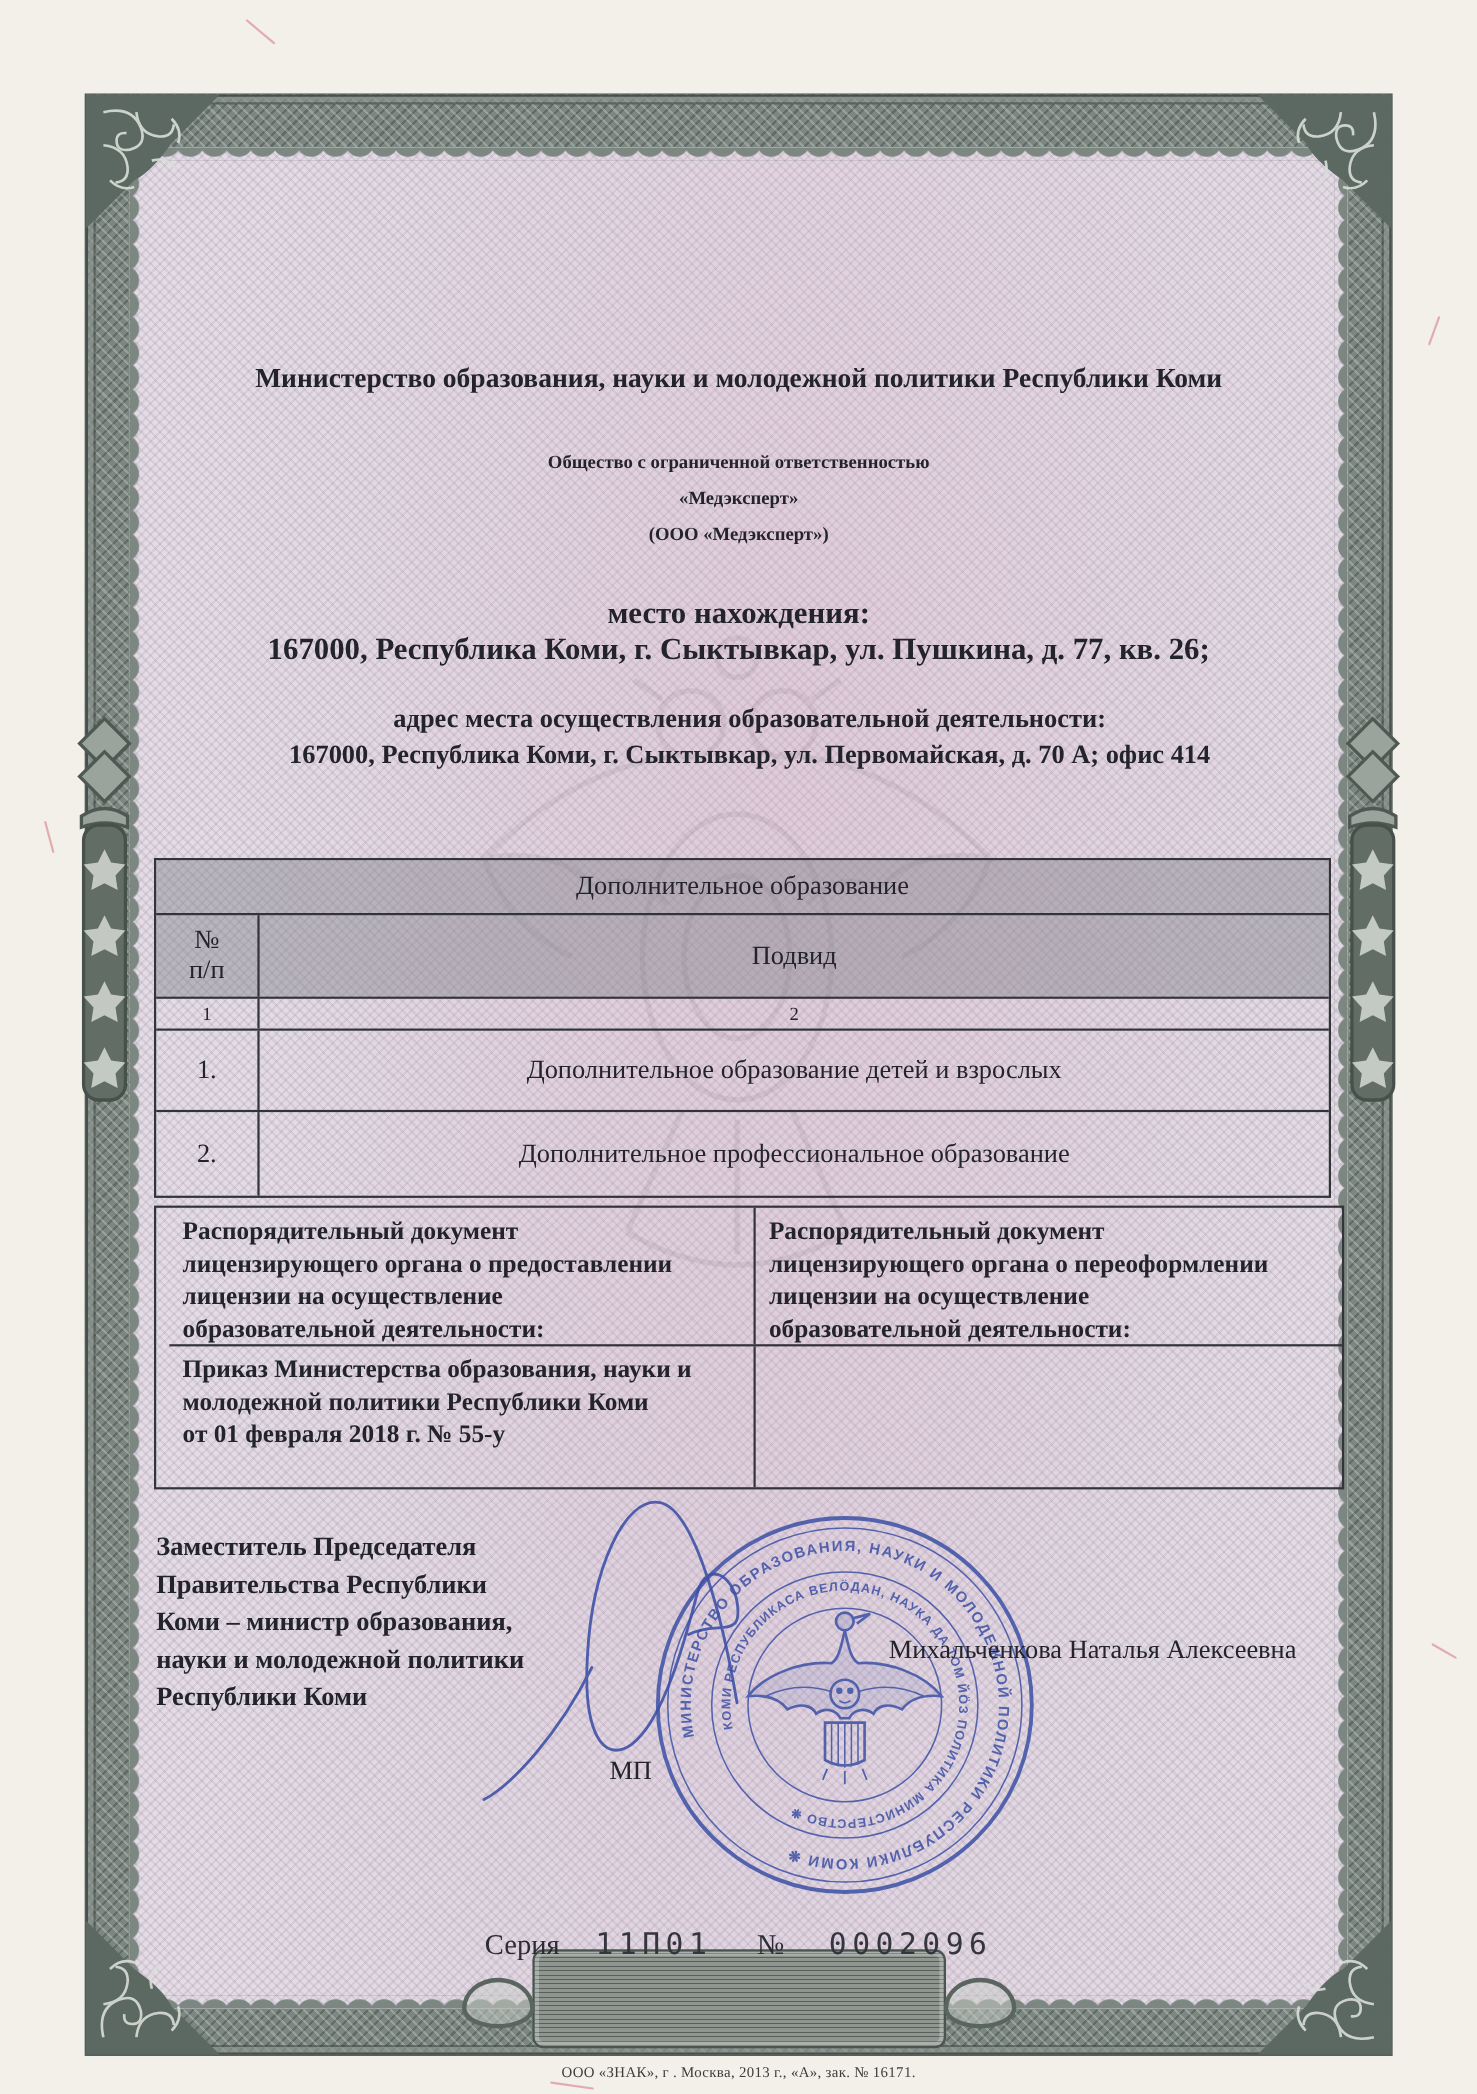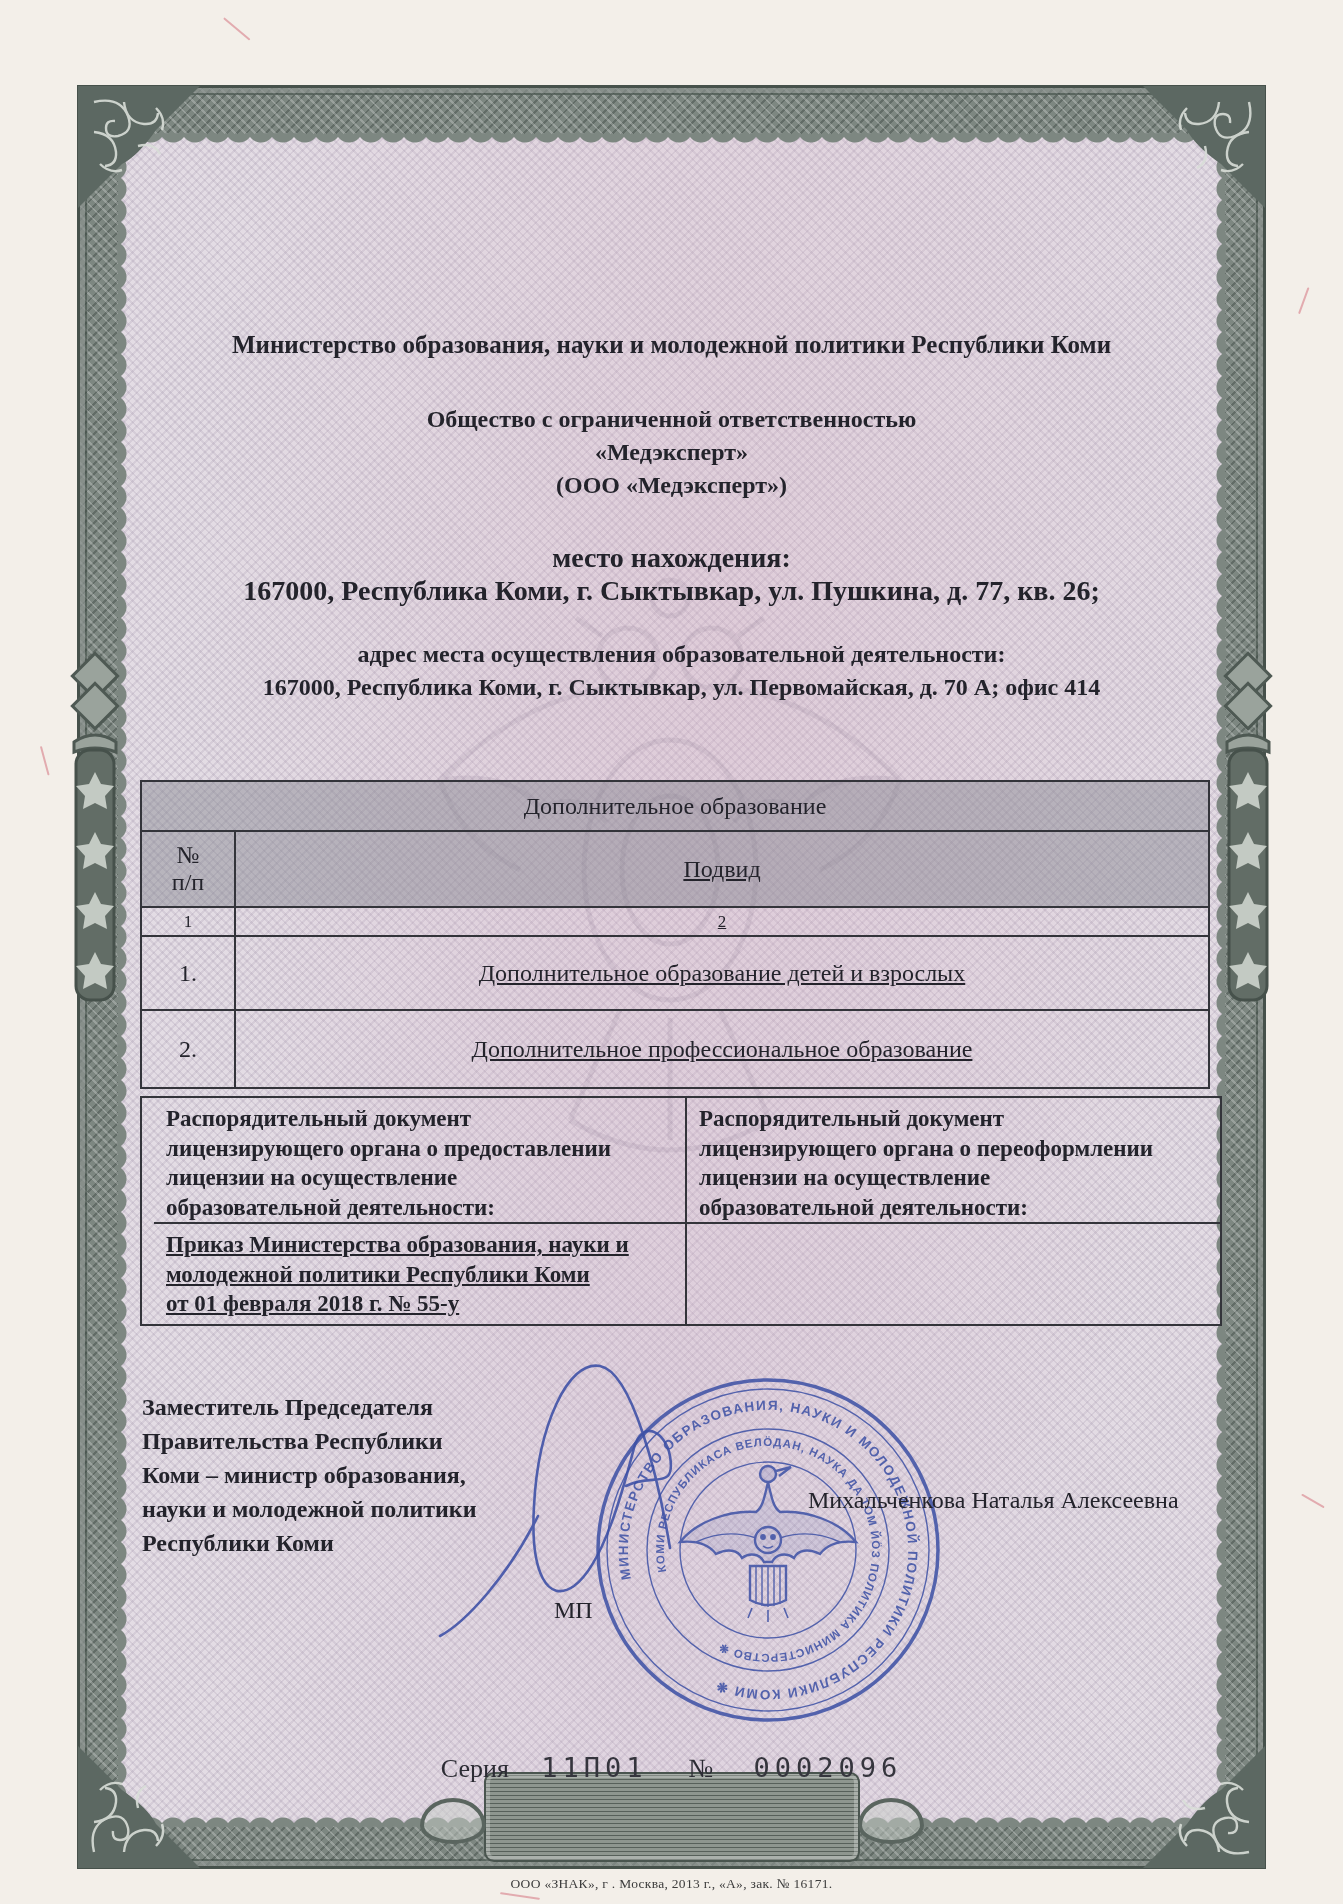--- a/index.html
+++ b/index.html
@@ -52,44 +52,44 @@
   .plaque:before,.plaque:after{content:"";position:absolute;top:24px;width:58px;height:38px;
     border:4px solid #5a655f;border-radius:50% 50% 50% 50%/60% 60% 40% 40%;
     background:rgba(200,206,200,.5);}
   .plaque:before{left:-66px;} .plaque:after{right:-66px;}
 
   .fiber{position:absolute;height:1.5px;background:#dd9aa0;border-radius:2px;opacity:.8;}
 
   
   .hdr{left:672px;top:90px;font-size:24px;line-height:33px;}
   .ministry{left:60px;right:60px;top:331px;font-size:25px;}
-  .orgblock{left:0;right:0;top:403px;font-size:24px;line-height:33px;}
+  .orgblock{left:0;right:0;top:403px;font-size:17px;line-height:33px;}
   .locblock{left:0;right:0;top:541px;font-size:28px;line-height:33px;}
   .addrblock{left:0;right:0;top:638px;font-size:24px;line-height:33px;margin-left:20px;}
 
   
   .t1{left:140px;top:780px;width:1066px;border:2px solid #33343a;font-size:24px;}
   .t1 .row{display:flex;border-top:2px solid #33343a;}
   .t1 .row:first-child{border-top:none;}
   .t1 .hbg{background:rgba(124,126,136,.42);}
   .t1 .title{height:48px;display:flex;align-items:center;justify-content:center;}
   .t1 .c1{width:92px;flex:none;border-right:2px solid #33343a;display:flex;align-items:center;justify-content:center;text-align:center;}
-  .t1 .c2{flex:1;display:flex;align-items:center;justify-content:center;text-align:left;text-decoration:underline;}
+  .t1 .c2{flex:1;display:flex;align-items:center;justify-content:center;text-align:left;}
   .t1 .hrow{height:74px;}
   .t1 .nrow{height:27px;font-size:17px;}
   .t1 .drow1{height:72px;} .t1 .drow2{height:76px;}
 
   
   .t2{left:140px;top:1096px;width:1066px;border:2px solid #33343a;font-size:23px;line-height:29.5px;padding-left:12px;}
   .t2 .row{display:flex;}
   .t2 .cell{width:50%;box-sizing:border-box;padding:6px 12px 8px 12px;}
   .t2 .cl{border-right:2px solid #33343a;}
   .t2 .hrow .cell{height:124px;}
   .t2 .brow{border-top:2px solid #33343a;}
-  .t2 .brow .cell{height:100px;text-decoration:underline;}
+  .t2 .brow .cell{height:128px;}
 
   .sig{left:142px;top:1390px;font-size:24px;line-height:34px;}
   .name{left:808px;top:1487px;font-size:24px;}
   .mp{left:554px;top:1597px;font-size:24px;}
 
   .series{left:0;right:0;top:1752px;text-align:center;font-size:26px;color:#2c2c34;}
   .mono{font-family:"DejaVu Sans Mono", monospace;font-size:27px;letter-spacing:5px;color:#35353d;}
   .series .gap1{margin-left:26px;} .series .gap2{margin-left:34px;} .series .gap3{margin-left:34px;margin-top:44px;}
   .printer{left:0;right:0;top:1876px;text-align:center;font-size:13.5px;color:#3c3c3c;letter-spacing:.3px;}
 

